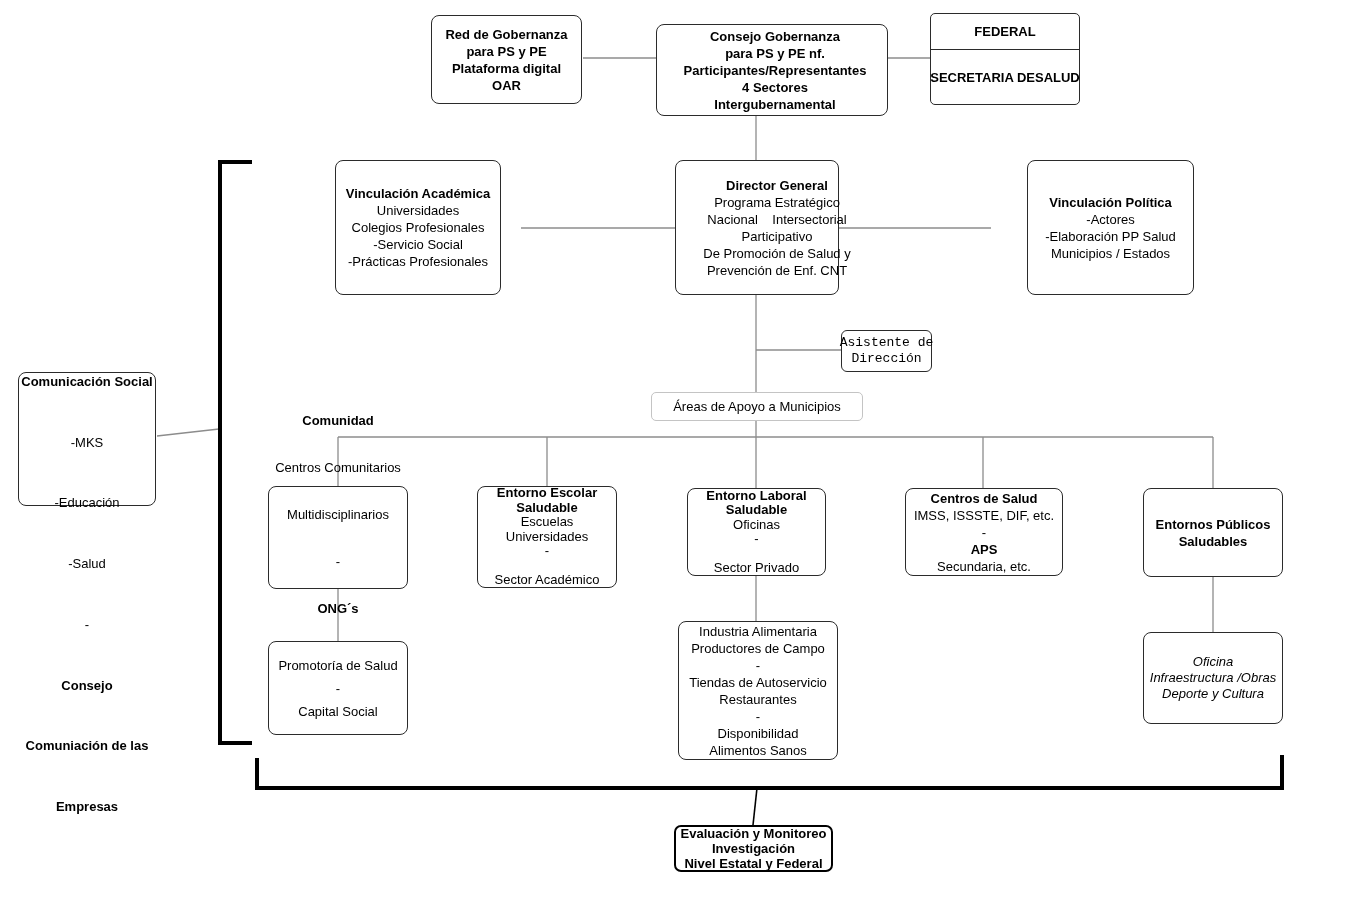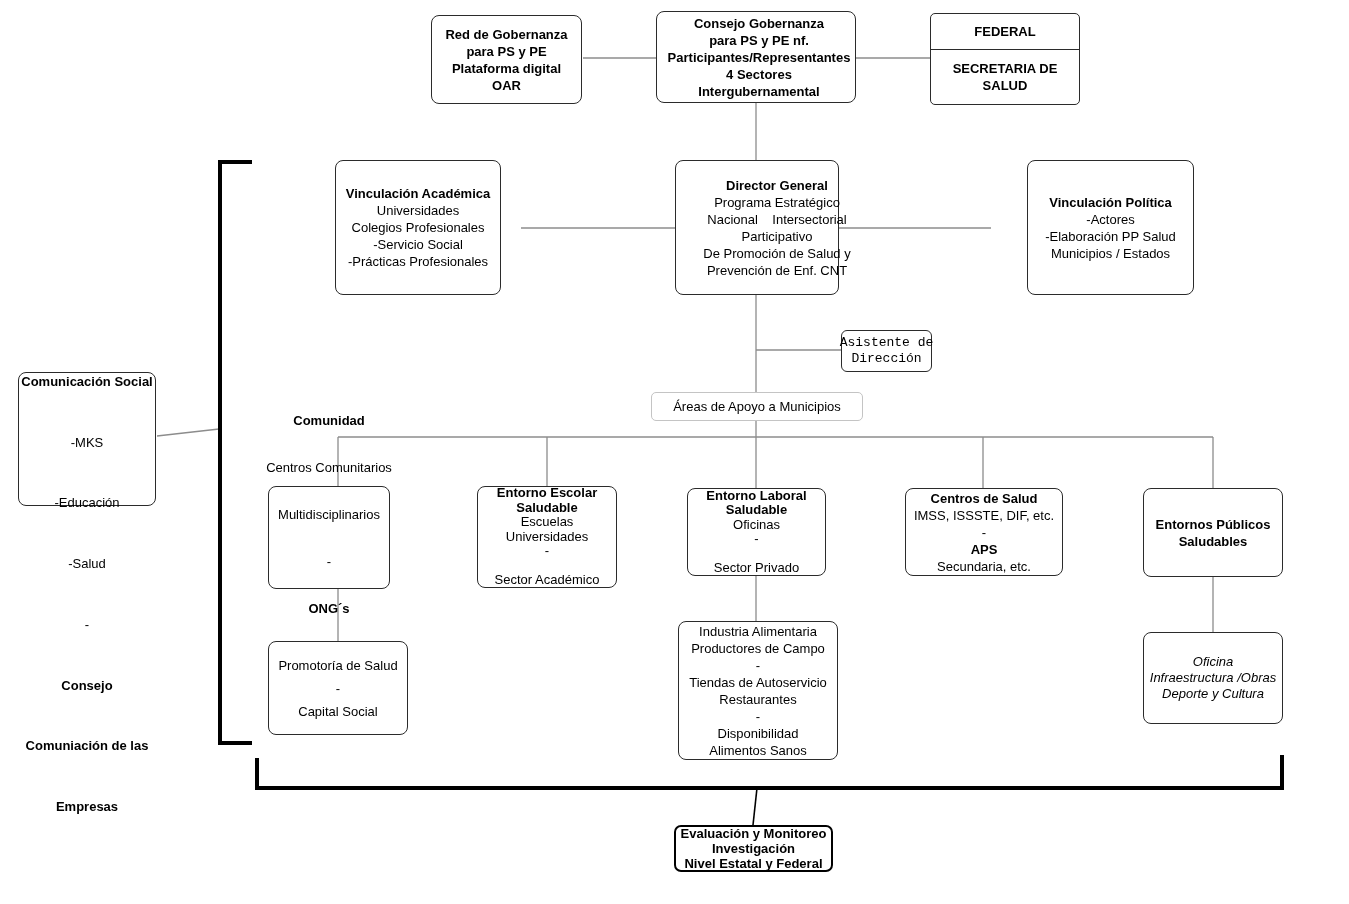--- a/index.html
+++ b/index.html
@@ -13,21 +13,21 @@
     text-align:center;font-size:13px;
   }
   .ln{white-space:pre;line-height:var(--lh,16px);}
   .ln:empty::after{content:"\00a0";}
   .b{font-weight:bold;}
   .box.light{border:1px solid var(--light-border,#c4c4c4);border-radius:5px;}
   .box.heavy{border:2.5px solid var(--bracket,#000);border-radius:7px;}
   .box.topalign{justify-content:flex-start;padding-top:1px;gap:44px;}
   .fed-top{width:100%;height:35px;display:flex;align-items:center;justify-content:center;
     border-bottom:1.5px solid var(--box-border,#2b2b2b);}
-  .fed-bottom{width:100%;flex:1;display:flex;flex-direction:column;align-items:center;justify-content:center;}
+  .fed-bottom{width:100%;flex:1;display:flex;align-items:center;justify-content:center;}
 </style>
 </head>
 <body>
 
 <div class="canvas">
 
   <svg class="wires" width="1349" height="904" viewBox="0 0 1349 904">
     <g stroke="#8c8c8c" stroke-width="1.3" fill="none">
       <line x1="583" y1="58" x2="656" y2="58"></line>
       <line x1="856" y1="58" x2="930" y2="58"></line>
@@ -53,21 +53,21 @@
     <line x1="757" y1="788" x2="753" y2="825" stroke="#000" stroke-width="1.6"></line>
   </svg>
 
   <div class="box" style="left:431px;top:15px;width:151px;height:89px;--lh:17px;">
     <div class="ln b">Red de Gobernanza</div>
     <div class="ln b">para PS y PE</div>
     <div class="ln b">Plataforma digital</div>
     <div class="ln b">OAR</div>
   </div>
 
-  <div class="box" style="left:656px;top:11px;width:200px;height:92px;padding-left:6px;--lh:17px;">
+  <div class="box" style="left:656px;top:24px;width:232px;height:92px;padding-left:6px;--lh:17px;">
     <div class="ln b">Consejo Gobernanza</div>
     <div class="ln b">para PS y PE nf.</div>
     <div class="ln b">Participantes/Representantes</div>
     <div class="ln b">4 Sectores</div>
     <div class="ln b">Intergubernamental</div>
   </div>
 
   <div class="box" style="left:930px;top:13px;width:150px;height:92px;--lh:17px;padding:0;border-radius:5px;">
     <div class="fed-top">
       <div class="ln b">FEDERAL</div>
@@ -115,21 +115,21 @@
     <div class="ln b">Comunicación Social</div>
     <div class="ln">-MKS</div>
     <div class="ln">-Educación</div>
     <div class="ln">-Salud</div>
     <div class="ln">-</div>
     <div class="ln b">Consejo</div>
     <div class="ln b">Comuniación de las</div>
     <div class="ln b">Empresas</div>
   </div>
 
-  <div class="box" style="left:268px;top:486px;width:122px;height:103px;gap:30px;--lh:17px;">
+  <div class="box" style="left:268px;top:486px;width:140px;height:103px;gap:30px;--lh:17px;">
     <div class="ln b">Comunidad</div>
     <div class="ln">Centros Comunitarios</div>
     <div class="ln">Multidisciplinarios</div>
     <div class="ln">-</div>
     <div class="ln b">ONG´s</div>
     <div class="ln">Tercer Sector</div>
   </div>
 
   <div class="box" style="left:477px;top:486px;width:140px;height:102px;--lh:14.5px;">
     <div class="ln b">Entorno Escolar</div>

